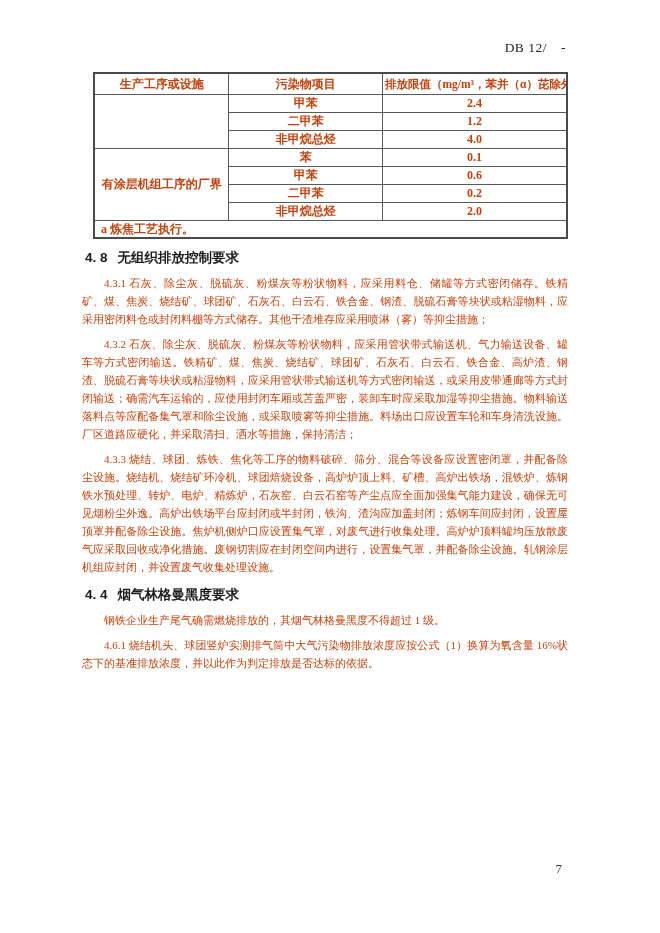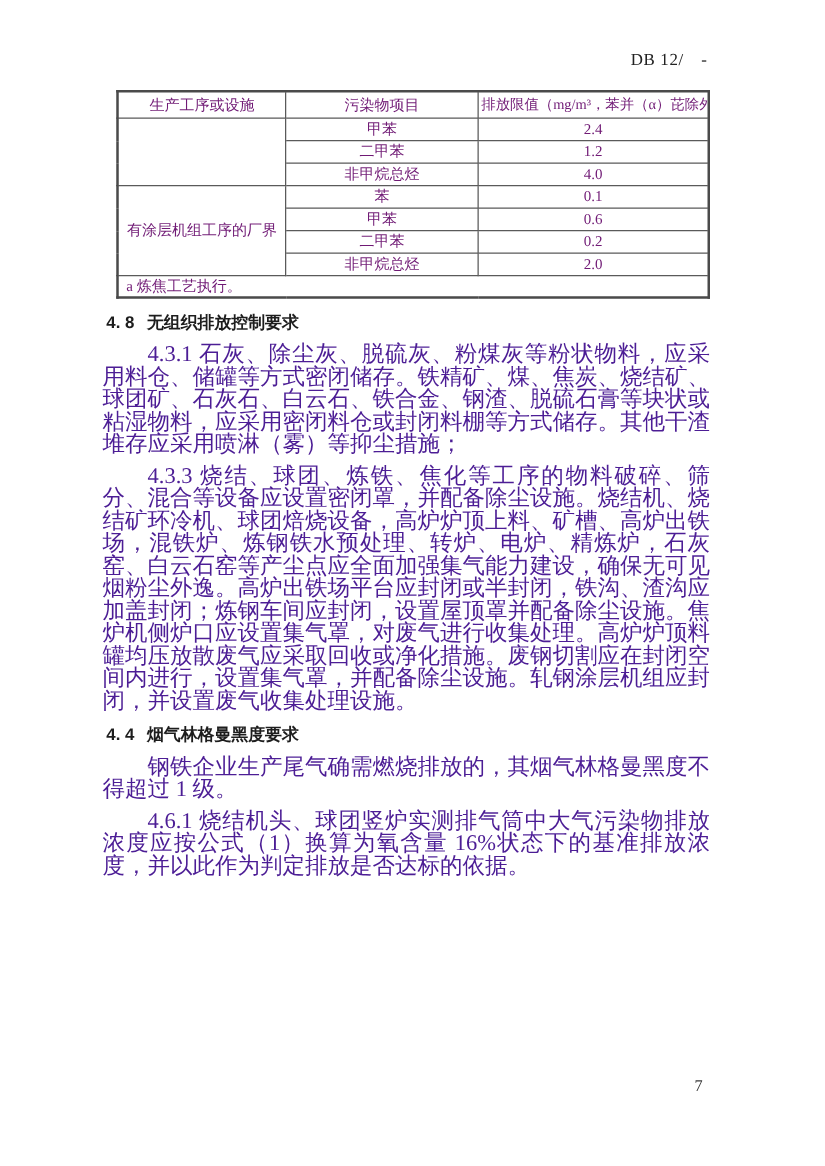--- a/index.html
+++ b/index.html
@@ -34,23 +34,23 @@
   table.limits {
     border-collapse: collapse;
     margin-top: 16px;
     margin-left: 11px;
     width: calc(100% - 11px);
     border: 2px solid #4a4a4a;
     table-layout: fixed;
   }
   table.limits th, table.limits td {
     border: 1px solid #5a5a5a;
-    font-weight: normal;
+    font-weight: bold;
     font-size: 12px;
-    color: #701a75;
+    color: #c2410c;
     text-align: center;
     padding: 0 2px;
     height: 17px;
     line-height: 15px;
     overflow: hidden;
   }
   table.limits th { height: 20px; }
   table.limits col.c1 { width: 28.5%; }
   table.limits col.c2 { width: 32.5%; }
   table.limits col.c3 { width: 39%; }
@@ -67,26 +67,26 @@
     align-items: baseline;
     gap: 10px;
     font-family: "Liberation Sans", "DejaVu Sans", sans-serif;
     font-weight: bold;
     font-size: 13.5px;
     color: #1d1d1d;
     margin: 10px 0 8px 3px;
     line-height: 17px;
   }
   .content p {
-    font-size: 18px;
+    font-size: 11px;
     line-height: 18px;
     text-align: justify;
     text-indent: 2em;
     margin: 0 0 7px 0;
-    color: #4c1d95;
+    color: #c2410c;
   }
   .section { margin-bottom: 4px; }
   .page-number {
     position: absolute;
     top: 861px;
     right: 98px;
     font-size: 13px;
     color: #3a3a3a;
   }
 </style>
@@ -148,20 +148,21 @@
         </tr>
       </tbody>
     </table>
 
     <div class="section">
       <div class="heading">
         <span>4. 8</span>
         <span>无组织排放控制要求</span>
       </div>
       <p>4.3.1 石灰、除尘灰、脱硫灰、粉煤灰等粉状物料，应采用料仓、储罐等方式密闭储存。铁精矿、煤、焦炭、烧结矿、球团矿、石灰石、白云石、铁合金、钢渣、脱硫石膏等块状或粘湿物料，应采用密闭料仓或封闭料棚等方式储存。其他干渣堆存应采用喷淋（雾）等抑尘措施；</p>
+      <p>4.3.2 石灰、除尘灰、脱硫灰、粉煤灰等粉状物料，应采用管状带式输送机、气力输送设备、罐车等方式密闭输送。铁精矿、煤、焦炭、烧结矿、球团矿、石灰石、白云石、铁合金、高炉渣、钢渣、脱硫石膏等块状或粘湿物料，应采用管状带式输送机等方式密闭输送，或采用皮带通廊等方式封闭输送；确需汽车运输的，应使用封闭车厢或苫盖严密，装卸车时应采取加湿等抑尘措施。物料输送落料点等应配备集气罩和除尘设施，或采取喷雾等抑尘措施。料场出口应设置车轮和车身清洗设施。厂区道路应硬化，并采取清扫、洒水等措施，保持清洁；</p>
       <p>4.3.3 烧结、球团、炼铁、焦化等工序的物料破碎、筛分、混合等设备应设置密闭罩，并配备除尘设施。烧结机、烧结矿环冷机、球团焙烧设备，高炉炉顶上料、矿槽、高炉出铁场，混铁炉、炼钢铁水预处理、转炉、电炉、精炼炉，石灰窑、白云石窑等产尘点应全面加强集气能力建设，确保无可见烟粉尘外逸。高炉出铁场平台应封闭或半封闭，铁沟、渣沟应加盖封闭；炼钢车间应封闭，设置屋顶罩并配备除尘设施。焦炉机侧炉口应设置集气罩，对废气进行收集处理。高炉炉顶料罐均压放散废气应采取回收或净化措施。废钢切割应在封闭空间内进行，设置集气罩，并配备除尘设施。轧钢涂层机组应封闭，并设置废气收集处理设施。</p>
     </div>
 
     <div class="section">
       <div class="heading">
         <span>4. 4</span>
         <span>烟气林格曼黑度要求</span>
       </div>
       <p>钢铁企业生产尾气确需燃烧排放的，其烟气林格曼黑度不得超过 1 级。</p>
     </div>

